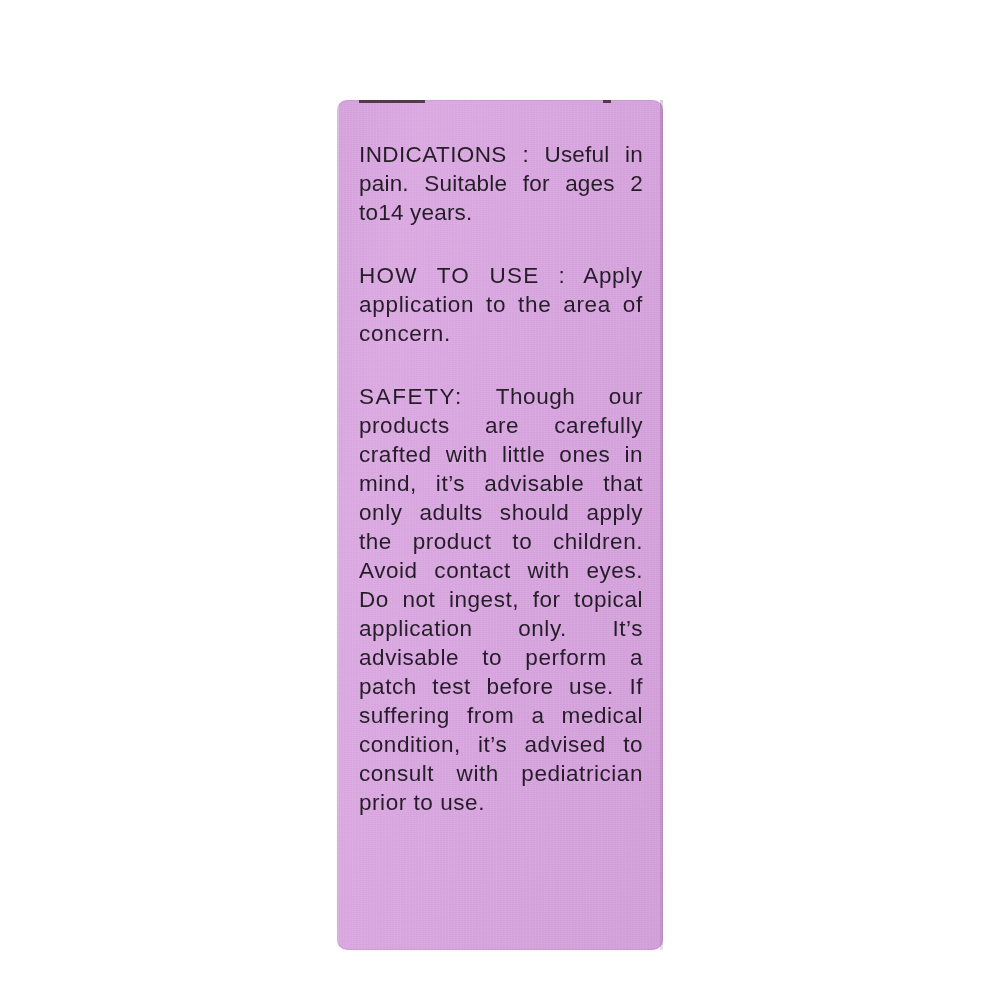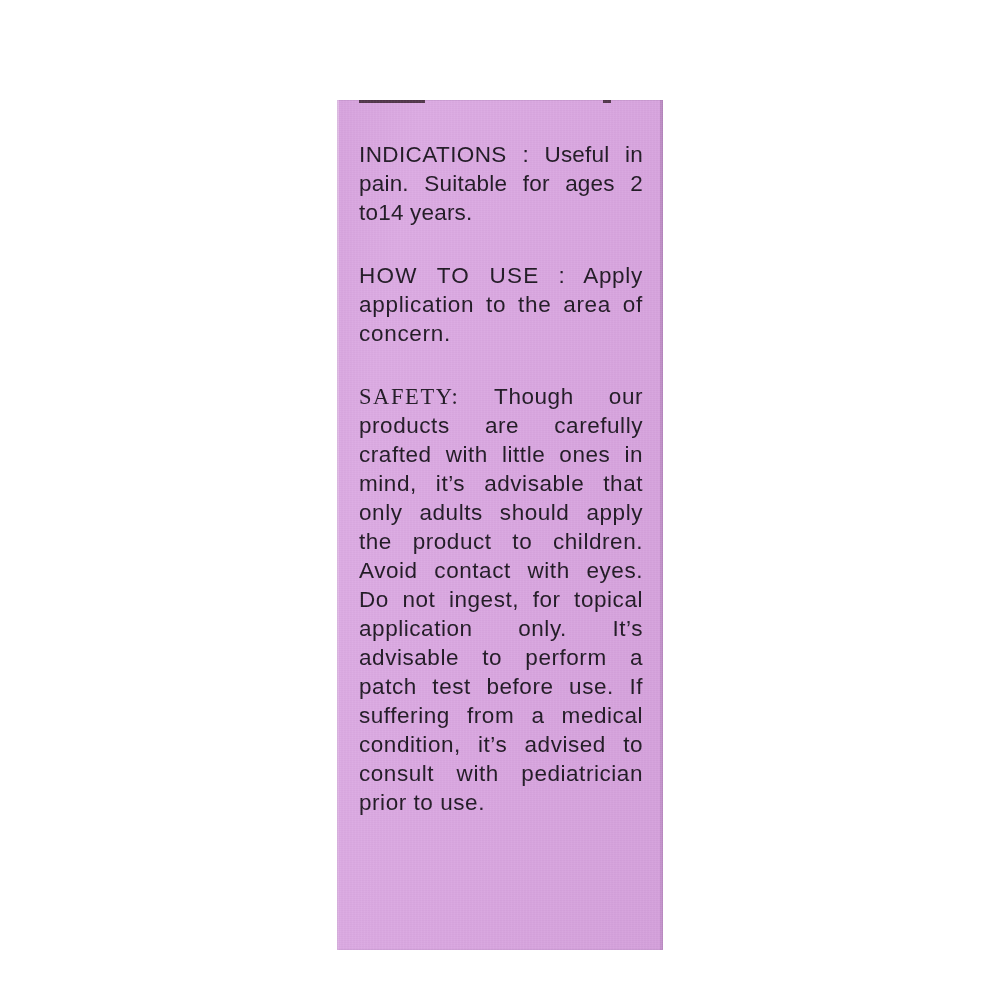--- a/index.html
+++ b/index.html
@@ -92,28 +92,28 @@
   }
 
   .block.indications p { letter-spacing: 0.2px; }
   .block.howto p       { letter-spacing: 0.7px; }
   .block.safety p      { letter-spacing: 0.55px; }
 
   .heading {
     letter-spacing: 1.2px;
   }
   .block.indications .heading { letter-spacing: 0.4px; }
-  .block.safety .heading { letter-spacing: 1.6px; font-family: Liberation Serif, serif; }
+  .block.safety .heading { letter-spacing: 1.6px; }
 </style>
 </head>
 <body>
 
 <div id="scene">
 
-  <div id="carton" style="background-color: rgb(217, 166, 224);">
+  <div id="carton" style="background-color: rgb(217, 166, 224); border-radius: 10px;">
 
     <div class="crease left"></div>
     <div class="crease right"></div>
     <div class="edge-left"></div>
     <div class="edge-right"></div>
 
     <div id="panel-text">
 
       <div class="block indications">
         <p><span class="heading">INDICATIONS</span><span> : </span><span>Useful in pain. Suitable for ages 2 to14 years.</span></p>

